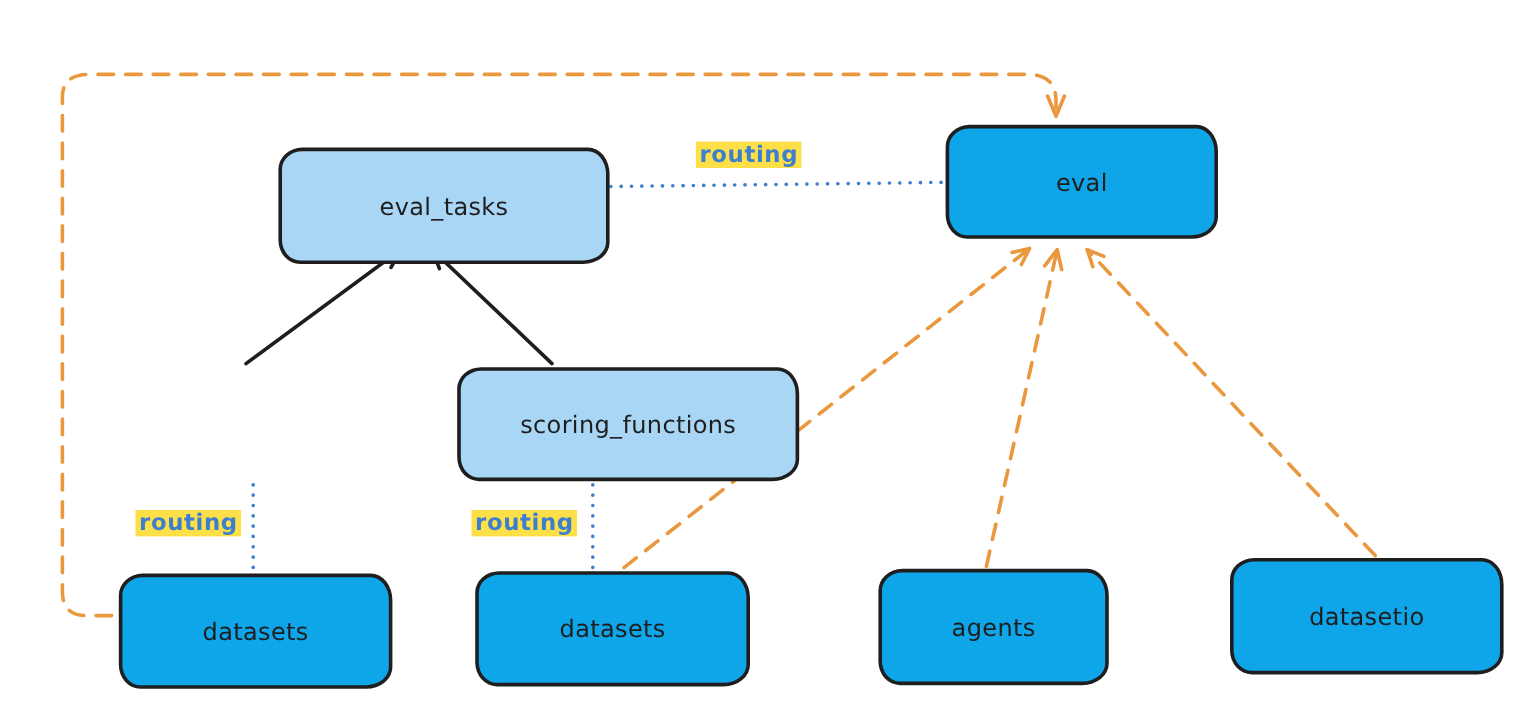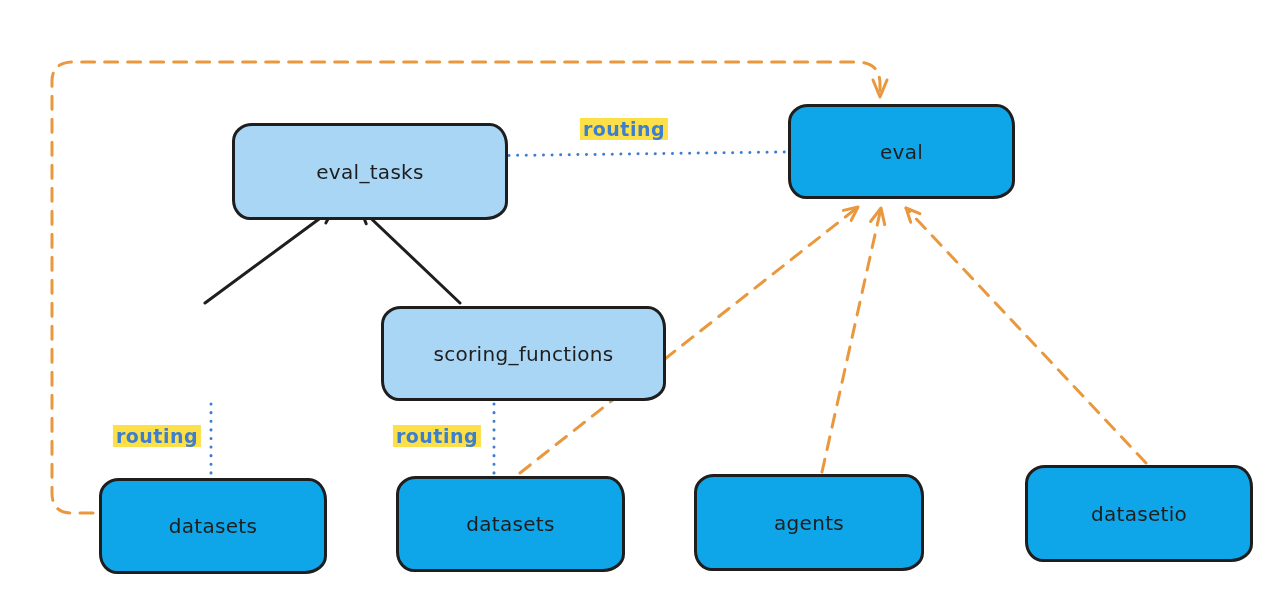--- a/index.html
+++ b/index.html
@@ -78,21 +78,21 @@
   </div>
 
   <div class="node green" style="left:99px;top:478px;width:228px;height:96px">
     <span>datasets</span>
   </div>
 
   <div class="node green" style="left:396px;top:476px;width:229px;height:96px">
     <span>datasets</span>
   </div>
 
-  <div class="node green" style="left:694px;top:474px;width:230px;height:97px">
+  <div class="node green" style="left:732px;top:474px;width:192px;height:97px">
     <span>agents</span>
   </div>
 
   <div class="node green" style="left:1025px;top:465px;width:228px;height:97px">
     <span>datasetio</span>
   </div>
 
   <div class="edge-label" style="left:624px;top:129px">routing</div>
   <div class="edge-label" style="left:157px;top:436px">routing</div>
   <div class="edge-label" style="left:437px;top:436px">routing</div>

